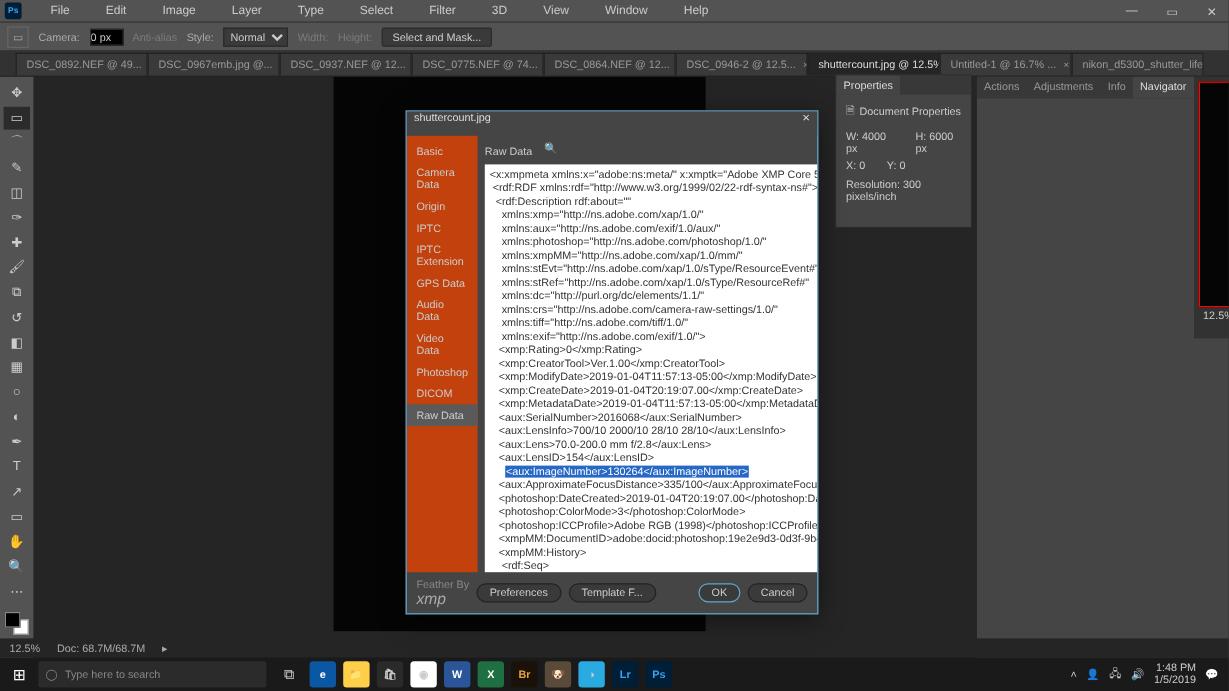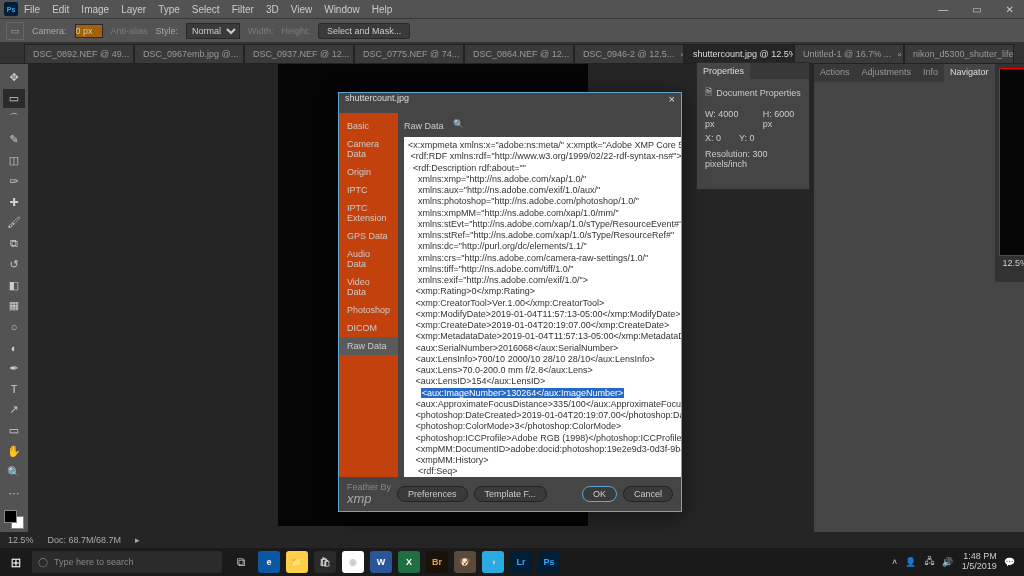--- a/index.html
+++ b/index.html
@@ -1,26 +1,26 @@
 <!DOCTYPE html>
 <html><head>
 <meta charset="utf-8">
 <style>
 *{margin:0;padding:0;box-sizing:border-box;font-family:Tahoma,Arial,sans-serif;font-size:9px;user-select:none}
 body{background:#323232;width:1024px;height:576px;overflow:hidden;position:relative;color:#ccc}
-.menubar{height:18px;background:#535353;display:flex;align-items:center;padding:0 4px;gap:0}
+.menubar{height:18px;background:#535353;display:flex;align-items:center;padding:0 4px;gap:18px}
 .menubar .logo{width:14px;height:14px;background:#001e36;color:#31a8ff;display:flex;align-items:center;justify-content:center;font-size:7px;font-weight:bold;border-radius:2px}
 .menubar span{padding:2px 6px;cursor:default;font-size:10px}
 .winctrl{position:absolute;right:4px;top:2px;display:flex;gap:12px;font-size:10px}
 .optbar{height:24px;background:#535353;border-top:1px solid #383838;display:flex;align-items:center;padding:0 6px;gap:8px;font-size:9px;color:#aaa}
 .optbar .icon{width:18px;height:18px;border:1px solid #666;display:flex;align-items:center;justify-content:center}
-.optbar input{width:28px;background:#a16207;border:1px solid #2a2a2a;color:#ccc;padding:1px 0;font-size:9px}
+.optbar input{width:28px;background:#000000;border:1px solid #2a2a2a;color:#ccc;padding:1px 0;font-size:9px}
 .optbar select{background:#3a3a3a;border:1px solid #2a2a2a;color:#ccc;font-size:9px;padding:1px}
 .optbar .btn{background:#3a3a3a;border:1px solid #2a2a2a;padding:2px 8px;color:#ccc;font-size:9px;border-radius:2px}
-.tabbar{height:22px;background:#323232;display:flex;align-items:flex-end;padding-left:24px;overflow:hidden;border-bottom:1px solid #222}
+.tabbar{height:22px;background:#323232;display:flex;align-items:flex-end;padding-left:13px;overflow:hidden;border-bottom:1px solid #222}
 .tab{padding:4px 8px;font-size:9px;color:#999;background:#3a3a3a;border:1px solid #222;border-bottom:none;display:flex;align-items:center;gap:4px;white-space:nowrap;max-width:110px;overflow:hidden}
 .tab.active{background:#252525;color:#ddd}
 .tab .x{font-size:8px;margin-left:2px}
 .main{display:flex;height:486px;position:relative}
 .tools{width:28px;background:#535353;display:flex;flex-direction:column;align-items:center;padding-top:4px;gap:2px}
 .tool{width:22px;height:20px;display:flex;align-items:center;justify-content:center;color:#ccc;font-size:11px}
 .tool.sel{background:#2b2b2b}
 .swatch{margin-top:6px;position:relative;width:20px;height:20px}
 .swatch .fg{position:absolute;width:13px;height:13px;background:#000;border:1px solid #888;top:0;left:0}
 .swatch .bg{position:absolute;width:13px;height:13px;background:#fff;border:1px solid #888;bottom:0;right:0}

